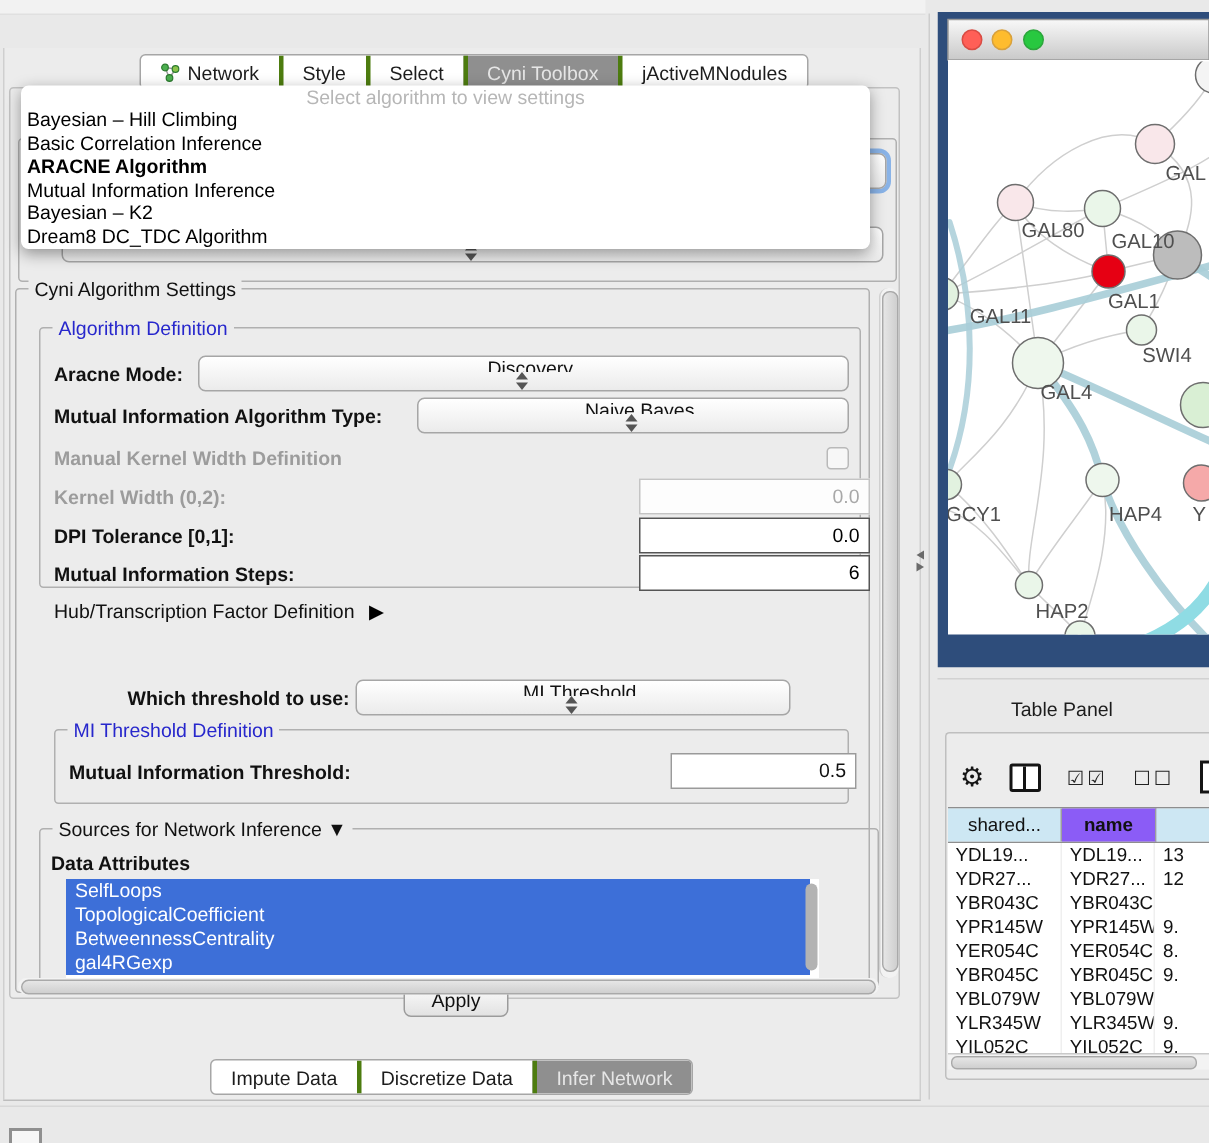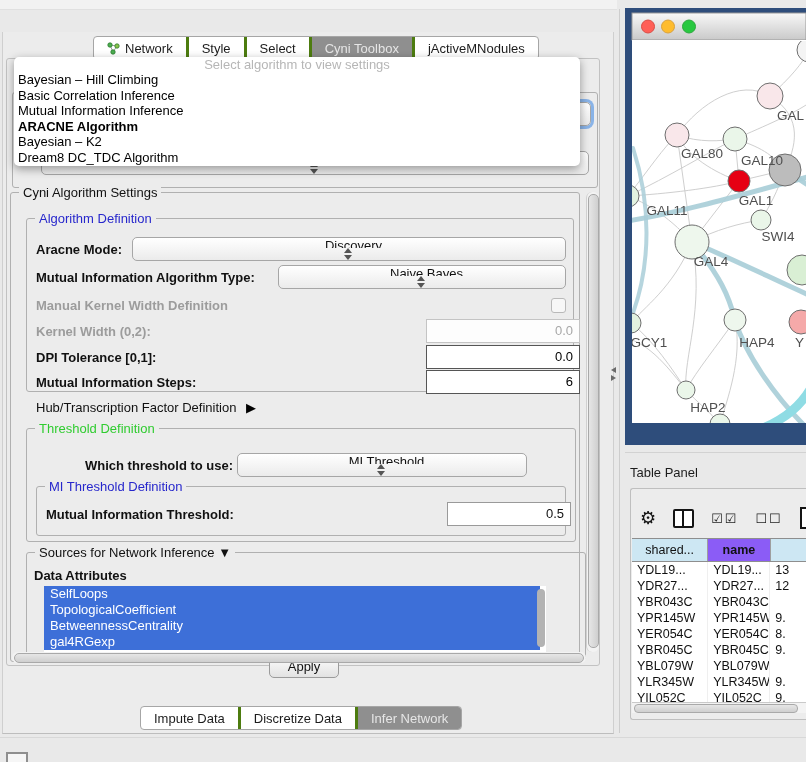--- a/index.html
+++ b/index.html
@@ -75,21 +75,21 @@
   .netwin{left:625px;top:8px;}
   .node{stroke:#6e6e6e;stroke-width:1;}
   .nlabel{font-size:13.5px;fill:#4f4f4f;font-family:"Liberation Sans",sans-serif;}
   .e1{fill:none;stroke:#cfcfcf;stroke-width:1;}
   .e2{fill:none;stroke:#a9ced8;stroke-width:5;stroke-linecap:round;opacity:.92;}
   .e2b{fill:none;stroke:#a9ced8;stroke-width:4;stroke-linecap:round;opacity:.85;}
   .e3{fill:none;stroke:#8fdce4;stroke-width:9;stroke-linecap:round;}
 
   
   .rt-divider{left:625px;top:452px;width:181px;height:1px;background:#d2d2d2;}
-  .tp-title{left:630px;top:465px;font-size:13px;color:#1c1c1c;text-align:right;}
+  .tp-title{left:674px;top:465px;font-size:13px;color:#1c1c1c;text-align:right;}
   .tp-box{left:630px;top:488px;width:180px;height:230px;background:#ececec;border:1px solid #bfbfbf;border-right:none;border-radius:3px 0 0 3px;}
   .tp-toolbar{left:640px;top:505px;height:26px;display:flex;align-items:center;gap:17px;}
   .gear{font-size:18px;color:#141414;line-height:1;}
   .cols-icon{width:17px;height:15px;border:2px solid #141414;border-radius:2px;position:relative;background:#fff;}
   .cols-icon::after{content:"";position:absolute;left:6.5px;top:0;width:2px;height:100%;background:#141414;}
   .cbx-pair{font-size:13px;color:#222;letter-spacing:2px;line-height:1;}
   .doc-icon{width:15px;height:18px;border:2px solid #141414;background:#fff;}
   .tbl{position:absolute;left:632px;top:538px;width:174px;}
   .tbl-head{display:flex;height:22px;border-top:1px solid #8e8e8e;border-bottom:1px solid #8e8e8e;}
   .th{box-sizing:border-box;border-right:1px solid #9e9e9e;font-size:12.5px;display:flex;align-items:center;justify-content:center;color:#111;}
@@ -184,23 +184,20 @@
   <div class="lbl b" style="left:36px;top:350px;z-index:3;">DPI Tolerance [0,1]:</div>
   <div class="field en" style="left:426px;top:345px;width:140px;z-index:3;">0.0</div>
   <div class="lbl b" style="left:36px;top:375px;z-index:3;">Mutual Information Steps:</div>
   <div class="field en" style="left:426px;top:370px;width:140px;z-index:3;">6</div>
 
   <div class="lbl" style="left:36px;top:400px;z-index:3;">
     <span>Hub/Transcription Factor Definition</span>
     <span class="arrow-right">▶</span>
   </div>
 
-  <div class="groupbox" style="left:26px;top:428px;width:548px;height:112px;z-index:2;">
-    <span class="legend green">Threshold Definition</span>
-  </div>
   <div class="lbl b" style="left:85px;top:458px;z-index:3;">Which threshold to use:</div>
   <div class="combo" style="left:237px;top:453px;width:290px;z-index:3;">
     <span class="val">MI Threshold</span>
     <span class="stepper">
         <span class="tri-up"></span>
         <span class="tri-down"></span>
       </span>
   </div>
   <div class="groupbox" style="left:36px;top:486px;width:528px;height:48px;z-index:3;">
     <span class="legend blue">MI Threshold Definition</span>
@@ -227,22 +224,22 @@
     <div class="vthumb" style="top:2px;height:452px;"></div>
   </div>
   <div class="hscroll" style="left:12px;top:652px;width:574px;z-index:3;">
     <div class="hthumb" style="left:2px;width:568px;"></div>
   </div>
 
   <div class="popup">
     <div class="ph">Select algorithm to view settings</div>
     <div class="it">Bayesian – Hill Climbing</div>
     <div class="it">Basic Correlation Inference</div>
+    <div class="it bold">ARACNE Algorithm</div>
     <div class="it">Mutual Information Inference</div>
-    <div class="it bold">ARACNE Algorithm</div>
     <div class="it">Bayesian – K2</div>
     <div class="it">Dream8 DC_TDC Algorithm</div>
   </div>
 
   <div class="btn" style="left:269px;top:654px;width:68px;">Apply</div>
 
   <div class="abs seg-tabs" style="left:140px;top:706px;">
     <div class="seg">
         <span>Impute Data</span>
       </div>

